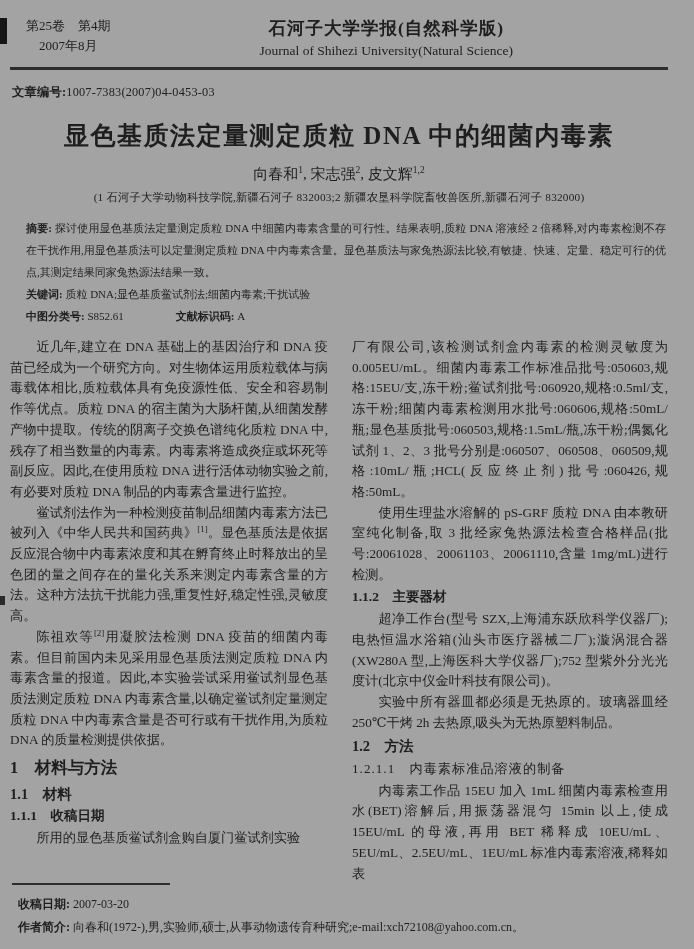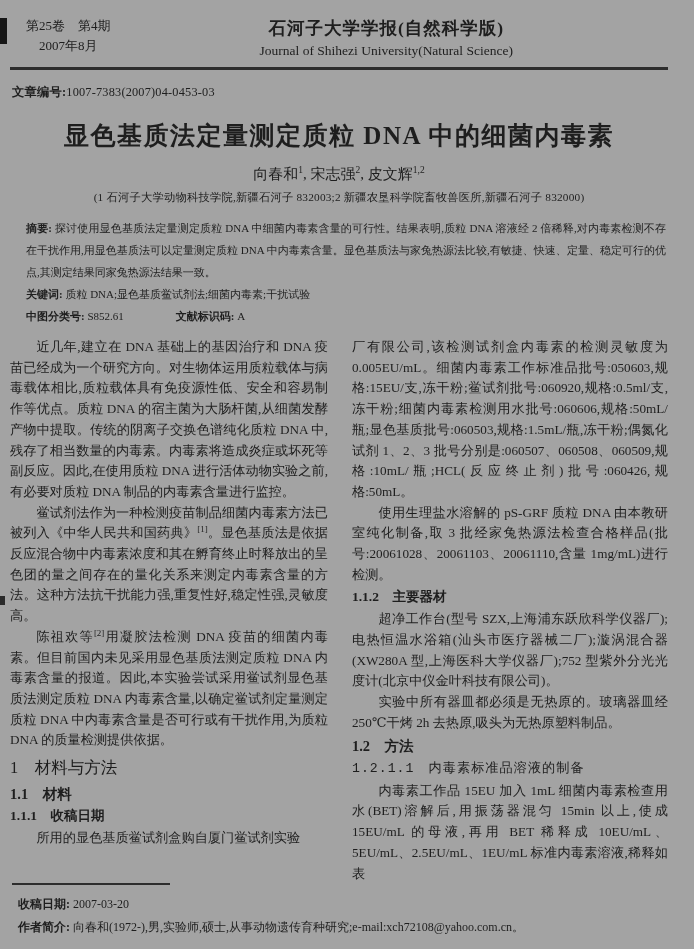--- a/index.html
+++ b/index.html
@@ -50,24 +50,24 @@
   .clc-gap { display: inline-block; width: 52px; }
 
   
   .columns { display: flex; gap: 24px; margin-top: 10px; }
   .col { font-size: 13.2px; line-height: 20.7px; text-align: justify; }
   .col-left { width: 324px; }
   .col-right { width: 322px; }
   .col p { margin: 0; }
   .indent { text-indent: 2em; }
   .col sup { font-size: 9px; line-height: 0; }
-  .sec-l1 { font-size: 16.5px; font-weight: 400; margin: 7px 0 5px; }
+  .sec-l1 { font-size: 16.5px; font-weight: 700; margin: 7px 0 5px; }
   .sec-l2 { font-size: 14.5px; font-weight: 700; margin: 3px 0 2px; }
   .sec-l3 { font-size: 13.5px; font-weight: 700; margin: 2px 0 1px; }
-  .sec-l4 { font-size: 13.2px; font-weight: 400; margin: 1px 0 1px; letter-spacing: 1px; font-family: Liberation Mono, monospace; }
+  .sec-l4 { font-size: 13.2px; font-weight: 400; margin: 1px 0 1px; letter-spacing: 1px; }
 
   
   .footnote {
     position: absolute;
     left: 10px;
     right: 26px;
     bottom: 10px;
   }
   .foot-rule { width: 158px; height: 2px; background: #2d2d2d; margin: 0 0 8px 2px; }
   .footnote p { margin: 0; padding-left: 8px; font-size: 12px; line-height: 23px; }

